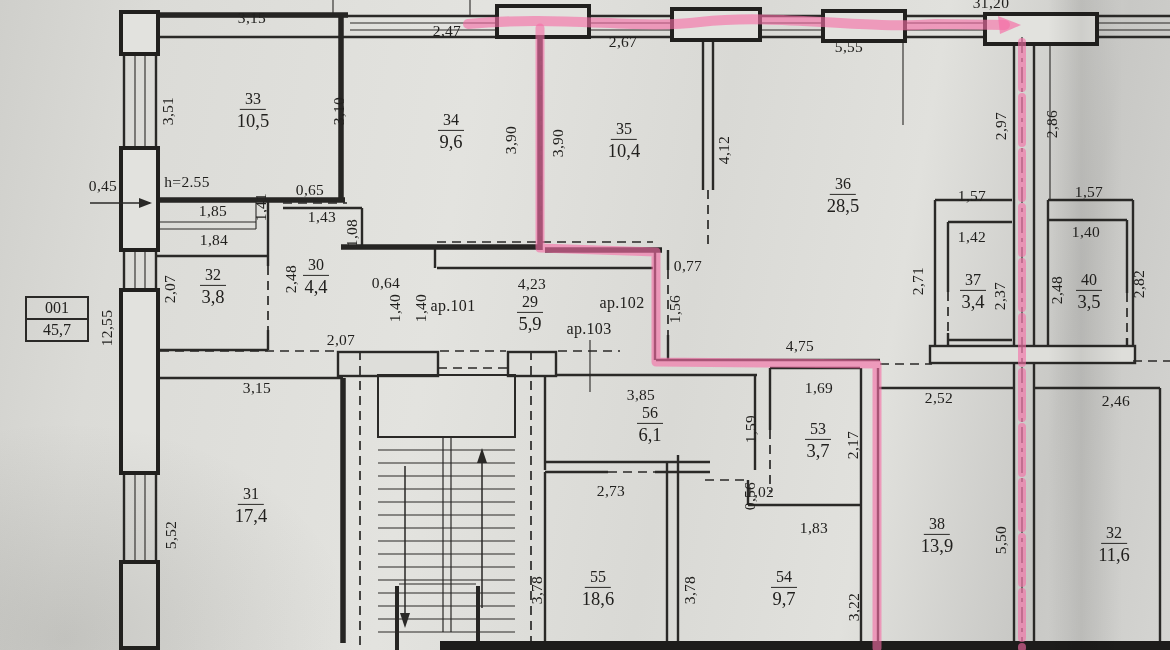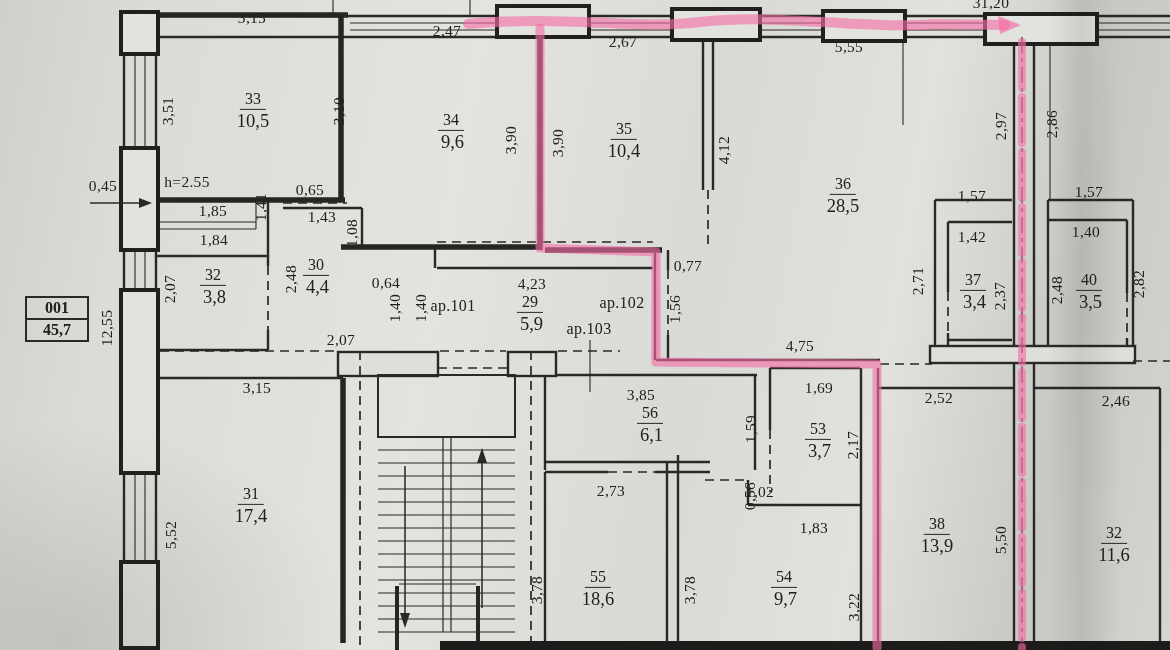--- a/index.html
+++ b/index.html
@@ -12,23 +12,23 @@
   .shadeA{position:absolute;left:1048px;top:0;width:74px;height:650px;pointer-events:none;
           background:linear-gradient(90deg,rgba(0,0,0,0) 0%,rgba(0,0,0,.09) 45%,rgba(0,0,0,0) 100%);}
   .shadeB{position:absolute;left:0;top:420px;width:360px;height:230px;pointer-events:none;
           background:radial-gradient(ellipse at 18% 95%,rgba(40,40,35,.14),rgba(0,0,0,0) 70%);}
   .lbl{position:absolute;transform:translate(-50%,-50%);font-size:15.5px;
        letter-spacing:.3px;white-space:nowrap;color:#21201e;}
   .lbl.v{transform:translate(-50%,-50%) rotate(-90deg);}
   .ap{font-size:16px;}
   .room{position:absolute;transform:translate(-50%,-50%);text-align:center;line-height:1.05;}
   .room .num{display:inline-block;font-size:16px;border-bottom:1.6px solid #2a2927;padding:0 5px 1px;}
-  .room .area{font-size:18.5px;padding-top:2px;text-align:right;}
+  .room .area{font-size:18.5px;padding-top:2px;}
   #legend{position:absolute;left:25px;top:296px;width:60px;border:2px solid #2a2927;text-align:center;}
-  #legend .cell{font-size:16px;padding:1px 8px;font-weight:bold;}
+  #legend .cell{font-size:16px;padding:1px 8px;}
   #legend .cell:first-child{border-bottom:2px solid #2a2927;}
 </style>
 </head>
 <body>
 
 <div id="plan">
 
 <svg width="1170" height="650" viewBox="0 0 1170 650">
 
   <g stroke="#2a2927" stroke-width="1.1" fill="none">

